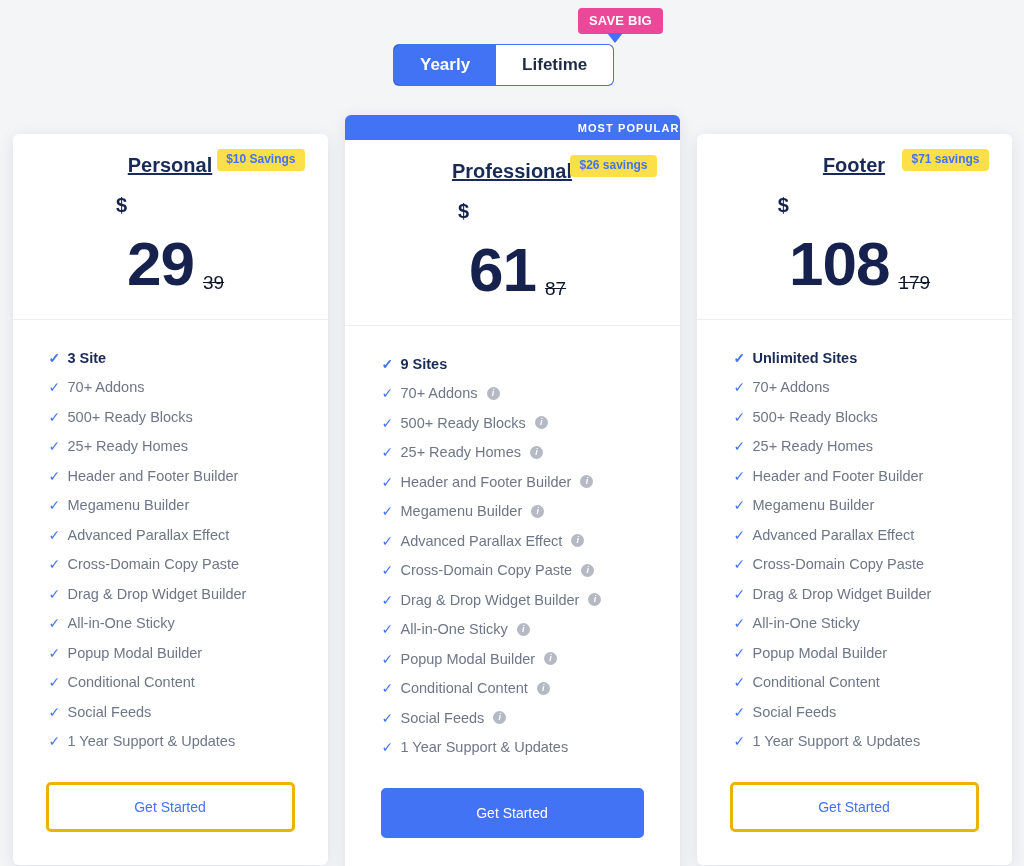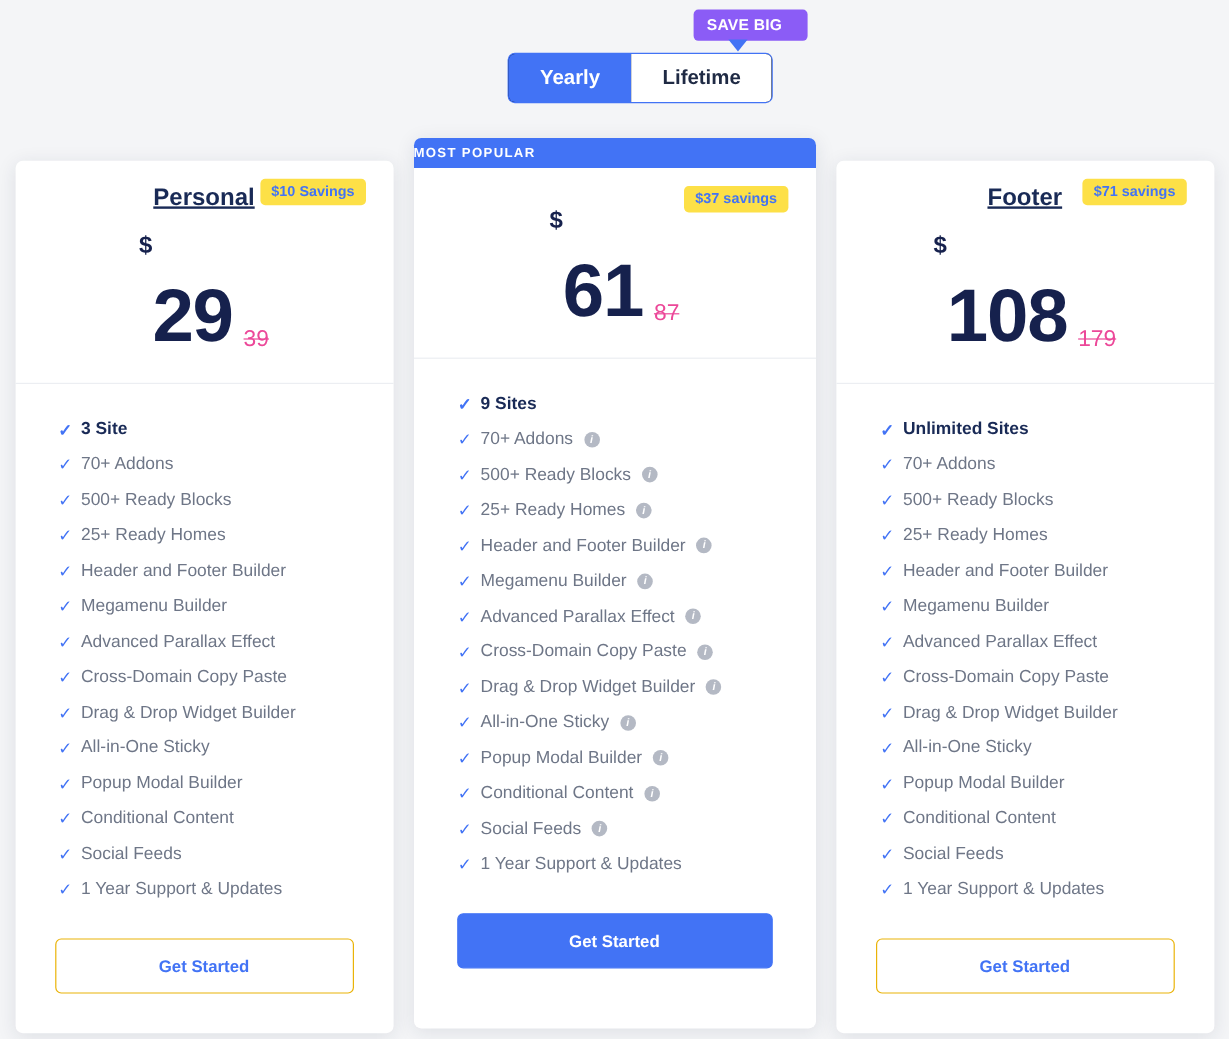--- a/index.html
+++ b/index.html
@@ -22,43 +22,43 @@
     left: 0;
     width: 1024px;
     height: 112px;
   }
   .save-big-wrap {
     position: absolute;
     left: 578px;
     top: 8px;
   }
   .save-big {
-    background: #8b5cf6;
+    background: #ec4899;
     color: #ffffff;
     font-size: 13px;
     font-weight: 700;
     letter-spacing: .2px;
-    padding: 5px 21px 6px 11px;
+    padding: 5px 11px 6px 11px;
     border-radius: 4px;
     display: inline-block;
     line-height: 15px;
   }
   .save-big-tail {
     position: absolute;
     left: 29px;
     top: 25px;
     width: 0;
     height: 0;
     border-left: 8px solid transparent;
     border-right: 8px solid transparent;
     border-top: 10px solid #4273f5;
   }
   .toggle {
     position: absolute;
-    left: 424px;
+    left: 394px;
     top: 45px;
     display: flex;
     height: 40px;
     border-radius: 5px;
     overflow: hidden;
     box-shadow: 0 0 0 1px #4273f5;
     background: #000000;
   }
   .toggle-btn {
     display: flex;
@@ -105,21 +105,21 @@
     width: 335px;
     margin: 0 17px;
   }
 
   .ribbon {
     background: #4273f5;
     color: #ffffff;
     font-size: 11px;
     font-weight: 700;
     letter-spacing: 1.1px;
-    text-align: left;
+    text-align: right;
     padding: 7px 0 6px 0;
     border-radius: 6px 6px 0 0;
   }
 
   .card-head {
     position: relative;
     padding: 16px 0 0 0;
     border-bottom: 1px solid #eceef2;
   }
   .savings {
@@ -160,21 +160,21 @@
     font-size: 62px;
     font-weight: 700;
     color: #16214d;
     line-height: 1;
     letter-spacing: -1px;
     margin-top: 48px;
   }
   .old-price {
     font-size: 19px;
     font-weight: 400;
-    color: #ec4899;
+    color: #0f172a;
     text-decoration: line-through;
     align-self: flex-end;
     margin-left: 9px;
     margin-bottom: 3px;
     line-height: 1;
   }
 
   
   .features {
     list-style: none;
@@ -234,25 +234,25 @@
   }
   .card.featured .cta-wrap {
     padding: 26px 36px 0 36px;
   }
   .cta {
     display: block;
     width: 100%;
     box-sizing: border-box;
     text-align: center;
     font-size: 14px;
-    font-weight: 700;
+    font-weight: 400;
     padding: 14px 0;
     border-radius: 5px;
     cursor: pointer;
-    border: 1px solid #eab308;
+    border: 3px solid #eab308;
     background: #ffffff;
     color: #4273f5;
   }
   .cta.primary {
     background: #4273f5;
     color: #ffffff;
     border-color: #4273f5;
   }
   .card.side .card-foot { height: 33px; }
   .card.featured .card-foot { height: 50px; }
@@ -341,21 +341,22 @@
         </li>
       </ul>
       <div class="cta-wrap">
         <div class="cta">Get Started</div>
       </div>
       <div class="card-foot"></div>
     </div>
     <div class="card featured">
       <div class="ribbon">MOST POPULAR</div>
       <div class="card-head">
-        <div class="savings">$37 savings</div>
+        <div class="savings">$26 savings</div>
+        <div class="plan-name">Professional</div>
         <div class="price-row">
           <span class="currency">$</span>
           <span class="amount">61</span>
           <span class="old-price">87</span>
         </div>
       </div>
       <ul class="features">
         <li class="feature first">
           <span class="check">✓</span>
           <span>9 Sites</span>

